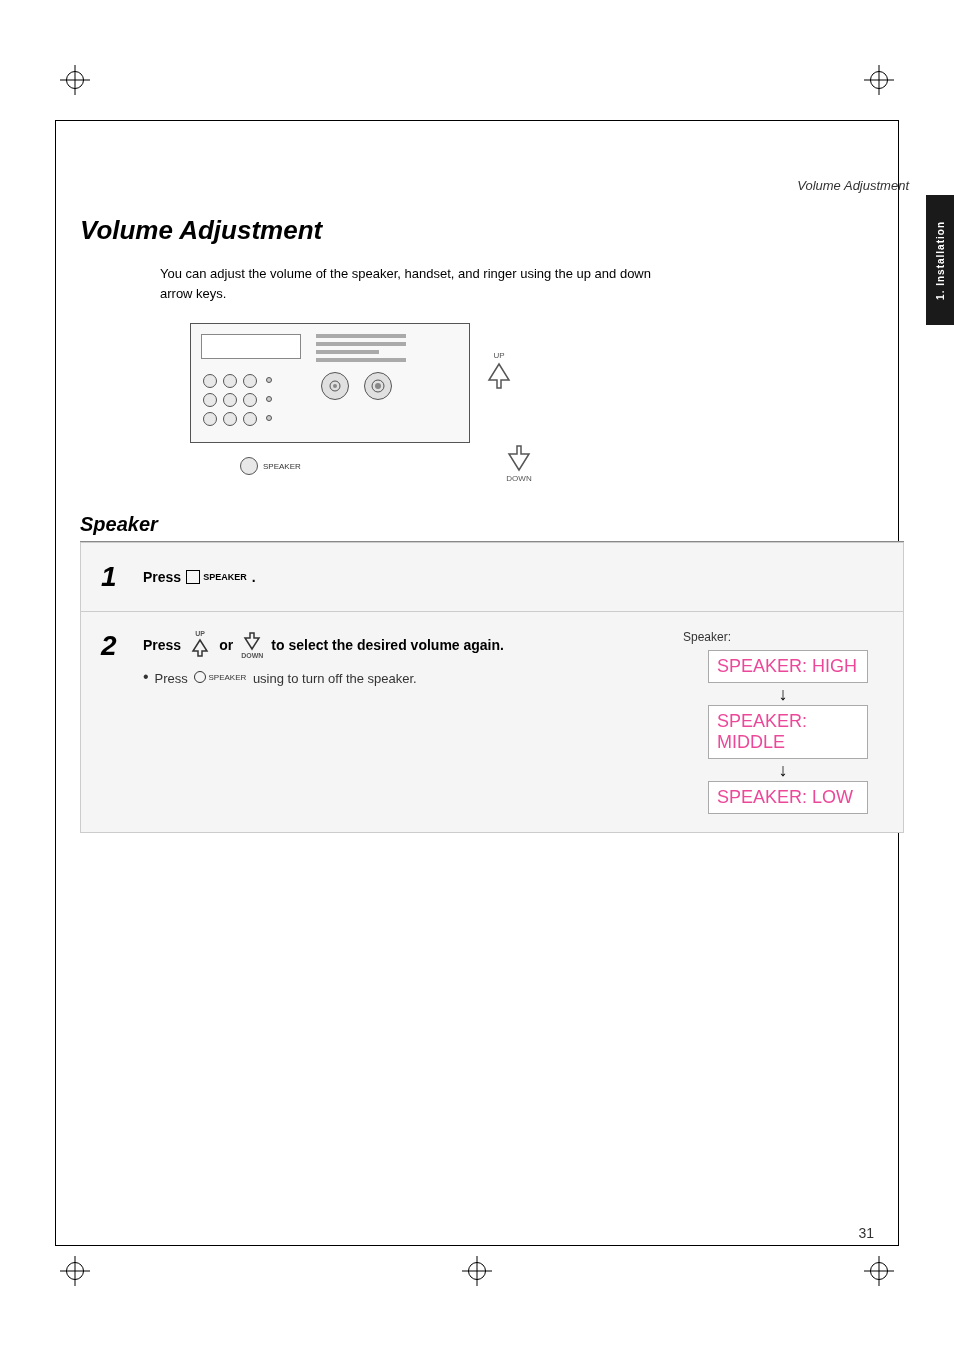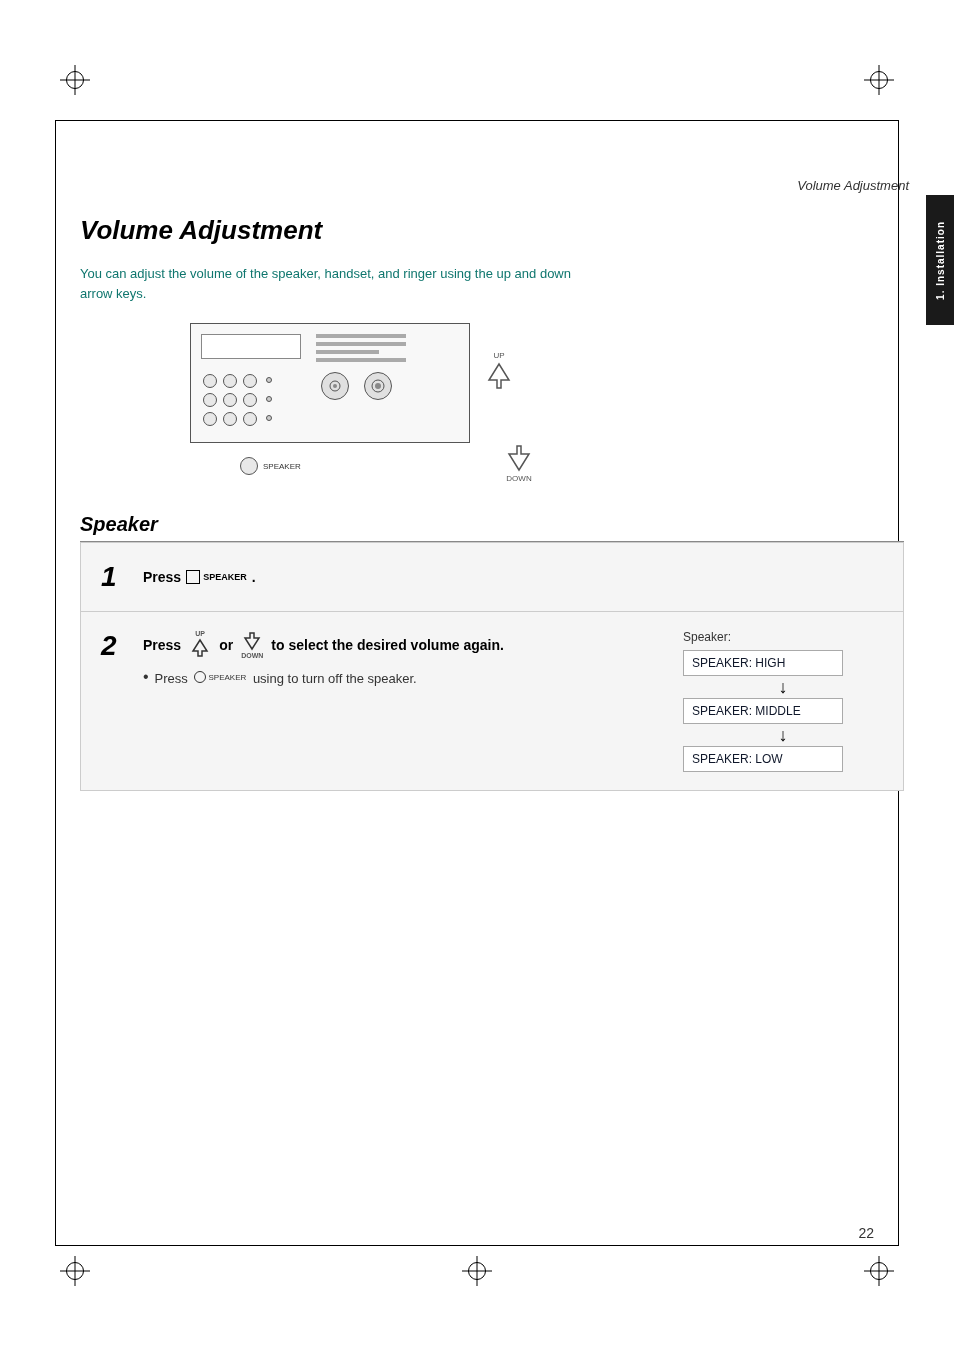--- a/index.html
+++ b/index.html
@@ -115,22 +115,23 @@
       font-size: 26px;
       font-weight: bold;
       font-style: italic;
       color: #000;
       margin-bottom: 18px;
     }
 
     
     .intro-text {
       font-size: 13px;
-      color: #0f766e;
+      color: #000000;
       line-height: 1.5;
+      margin-left: 80px;
       margin-bottom: 20px;
       max-width: 520px;
     }
 
     
     .device-illustration {
       margin-left: 80px;
       margin-bottom: 30px;
       position: relative;
       width: 380px;
@@ -329,24 +330,25 @@
     .display-label {
       font-size: 12px;
       color: #333;
       margin-bottom: 6px;
     }
 
     .display-box {
       border: 1px solid #aaa;
       background: #fff;
       padding: 5px 8px;
-      font-size: 12px;
-      color: #0f172a;
+      font-size: 18px;
+      color: #ec4899;
       margin-bottom: 0;
       width: 160px;
+      margin-left: 25px;
     }
 
     .display-arrow-down {
       text-align: center;
       font-size: 18px;
       color: #000;
       line-height: 1;
       margin: 2px 0;
     }
 
@@ -427,21 +429,21 @@
   <div class="v-line"></div>
   <div class="circle"></div>
 </div>
 
 <div class="right-tab">
   <span>1. Installation</span>
 </div>
 
 <div class="top-right-label">Volume Adjustment</div>
 
-<div class="page-number">22</div>
+<div class="page-number">31</div>
 
 <div class="content">
 
   <h1 class="page-title">Volume Adjustment</h1>
 
   <p class="intro-text">You can adjust the volume of the speaker, handset, and ringer using the up and down arrow keys.</p>
 
   <div class="device-illustration">
 
     <div class="device-box">

